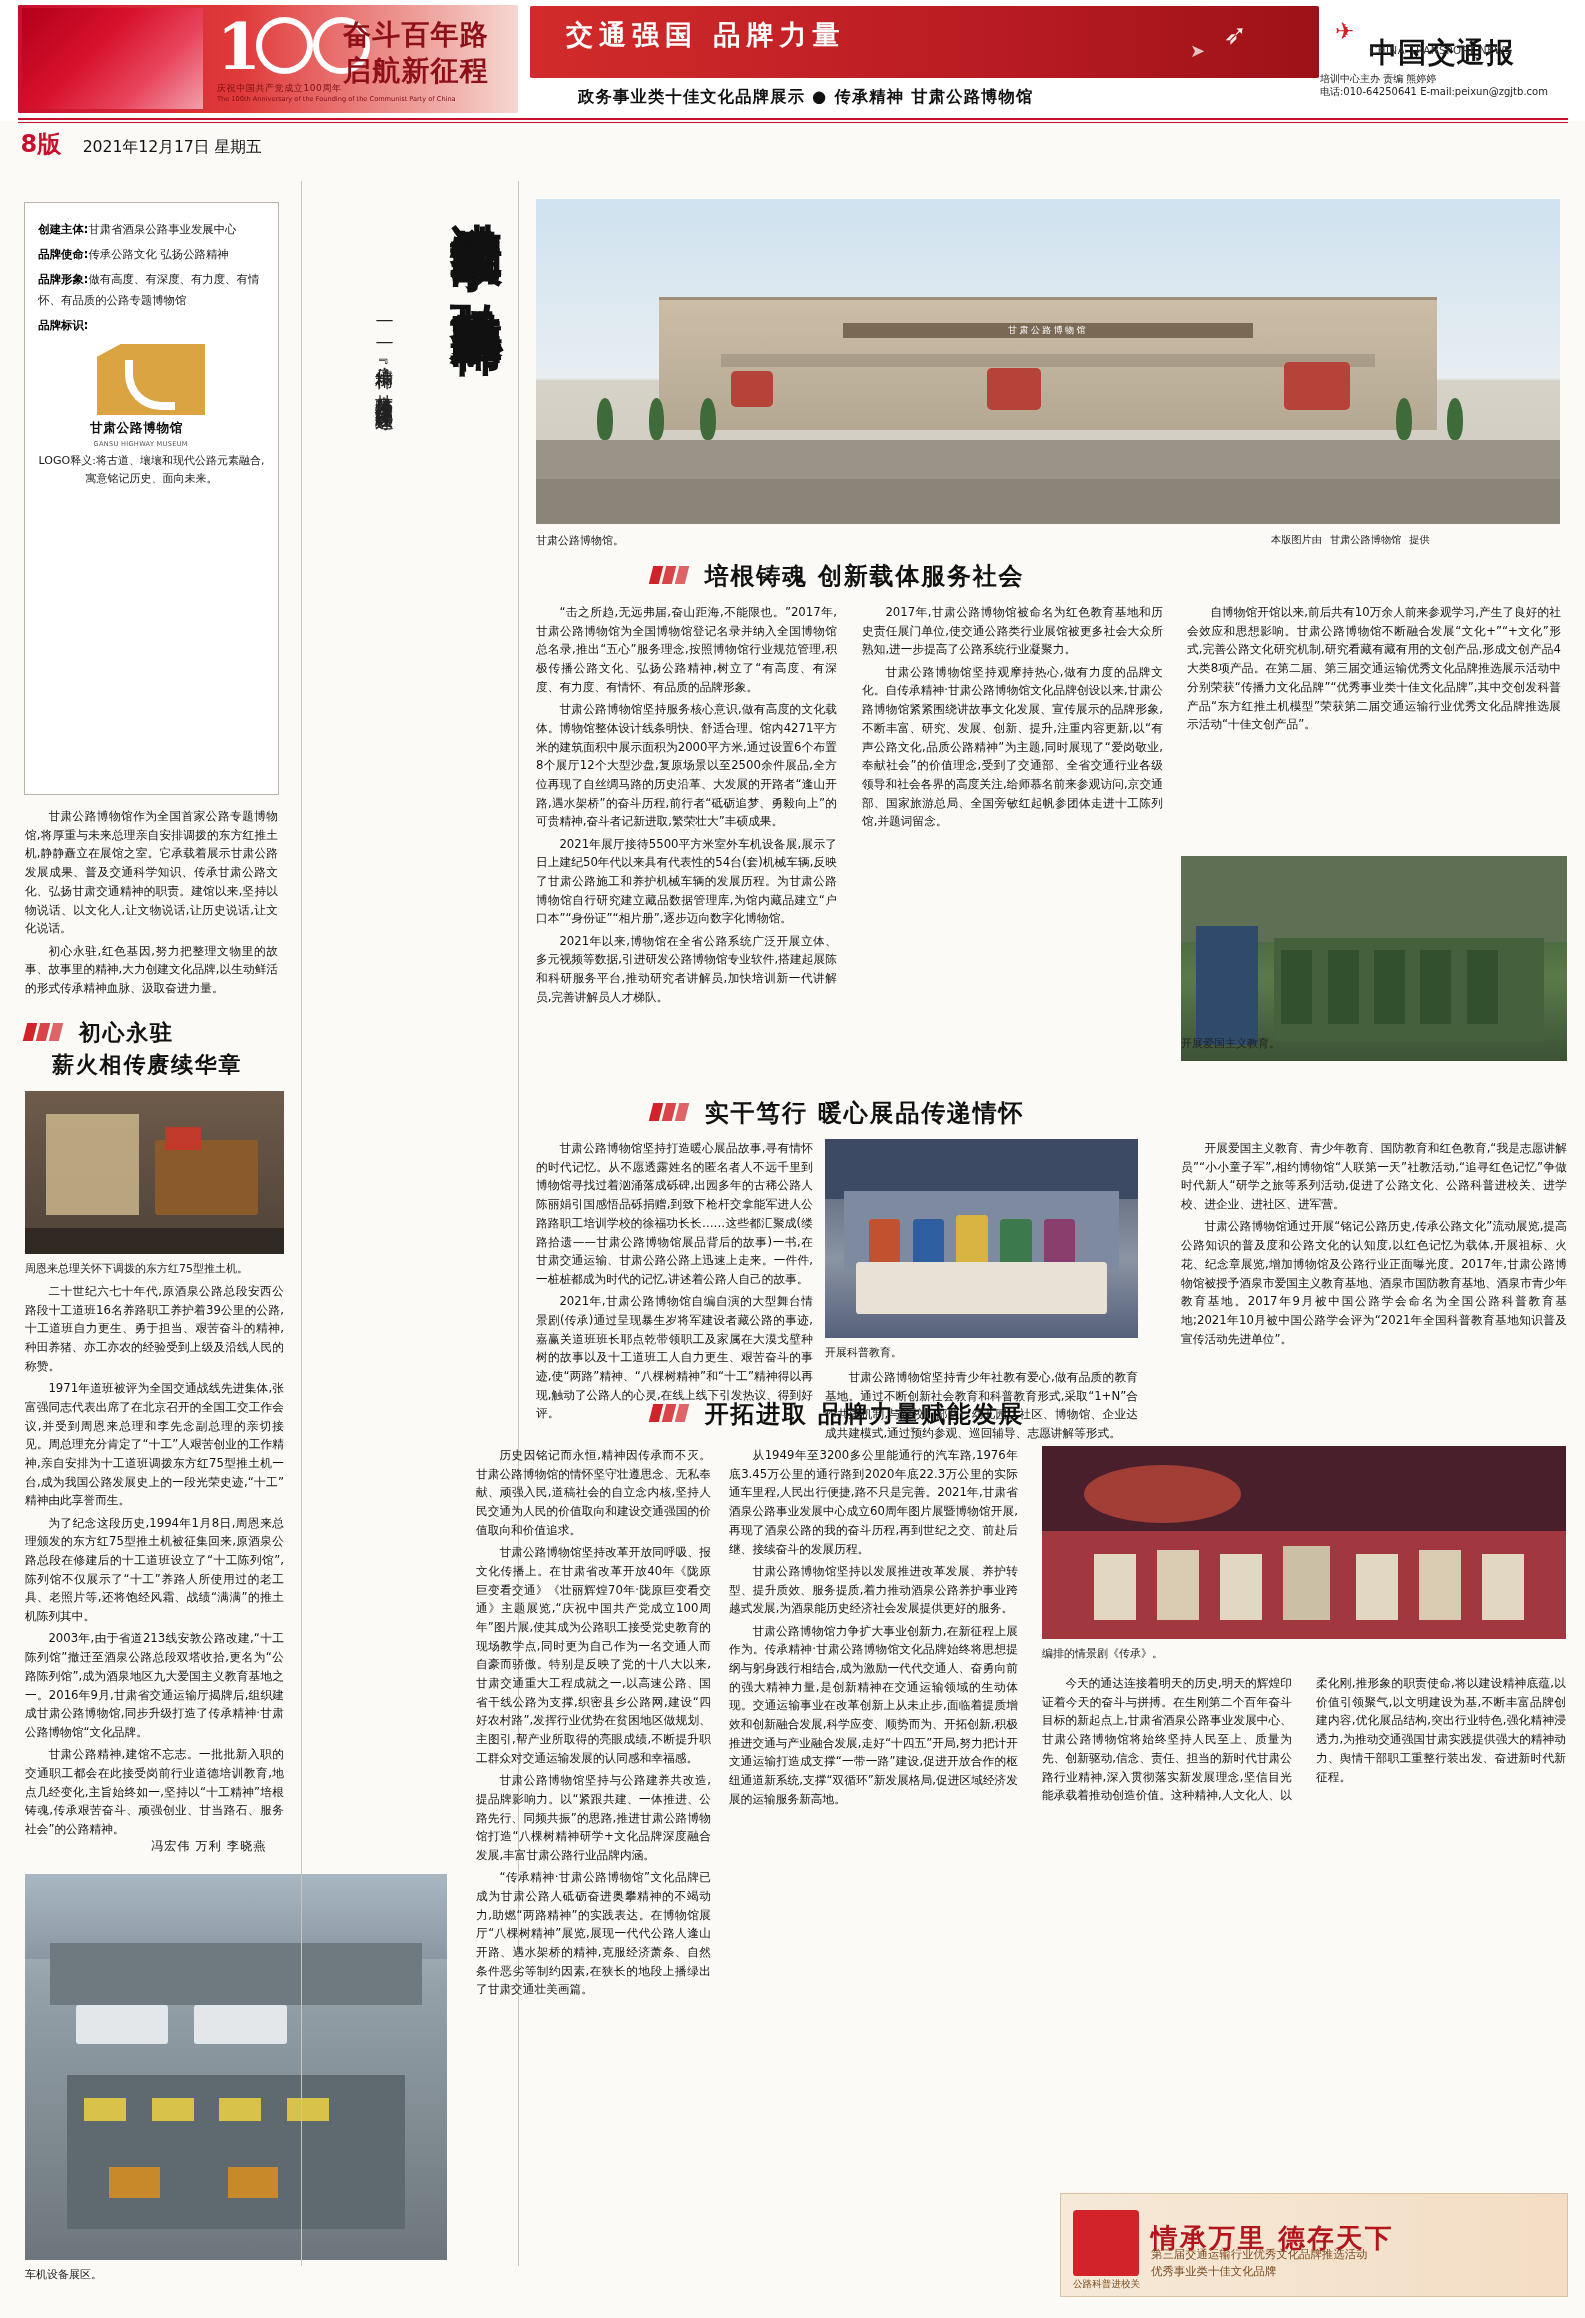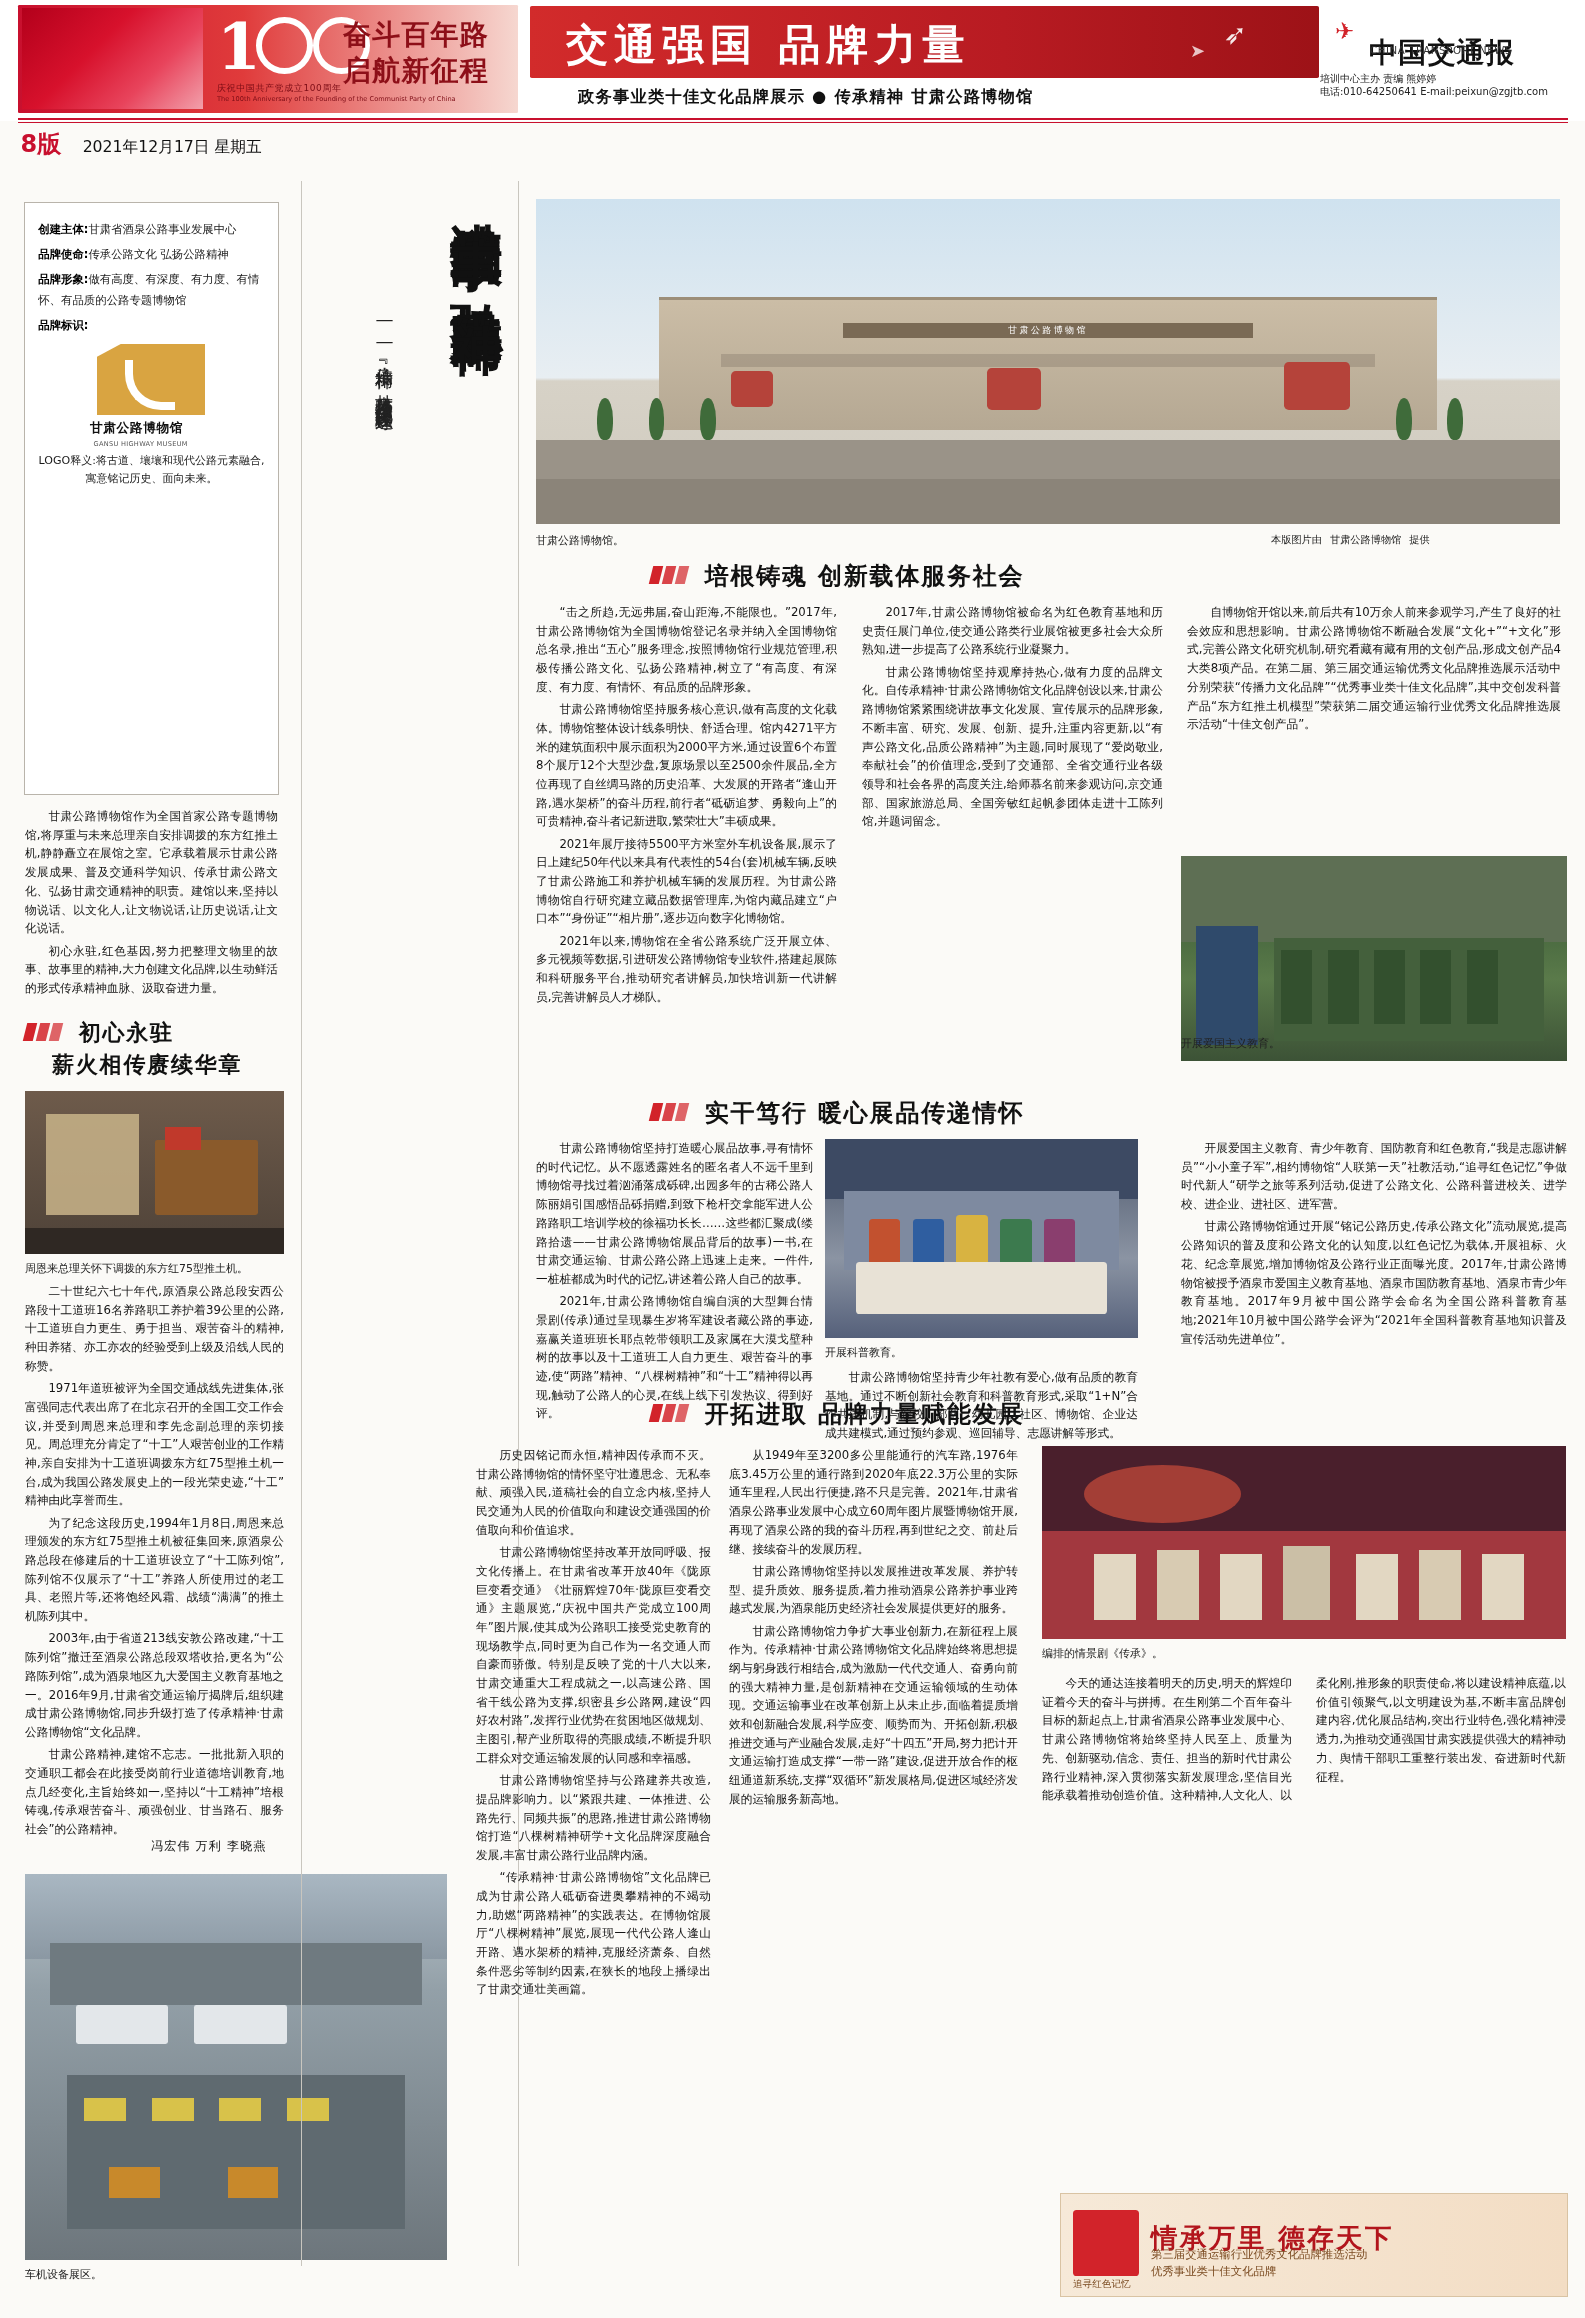--- a/index.html
+++ b/index.html
@@ -18,21 +18,21 @@
   .mh-left .flag{position:absolute;left:3.6px;top:3.6px;width:181px;height:101px;background:
      linear-gradient(135deg,#b3001b 0%,#d7112c 40%,#e8445c 70%,#f2a0ab 100%);}
   .mh-100{position:absolute;left:199px;top:11px;font-size:63px;font-weight:bold;color:#ffffff;letter-spacing:-4.8px;line-height:63px;font-family:"DejaVu Serif","Liberation Serif",serif;}
   .mh-100 .ring{display:inline-block;width:45px;height:45px;border:6px solid #ffffff;border-radius:50%;vertical-align:-4.8px;}
   .mh-slogan{position:absolute;left:325px;top:12px;font-size:28px;font-weight:bold;color:#8d0f18;line-height:36px;letter-spacing:1.2px;}
   .mh-sub1{position:absolute;left:199px;top:77px;font-size:9px;color:#7d0d16;letter-spacing:0.6px;}
   .mh-sub2{position:absolute;left:199px;top:90px;font-size:6.6px;color:#7d0d16;letter-spacing:0px;}
 
   .mh-banner{position:absolute;left:530px;top:6px;width:789px;height:72px;
      background:linear-gradient(90deg,#d22b2b 0%,#b81b22 60%,#9d1217 100%);border-radius:1.8px;}
-  .mh-banner-text{position:absolute;left:36px;top:11px;font-size:42px;font-weight:bold;color:#ffffff;letter-spacing:6px;}
+  .mh-banner-text{position:absolute;left:36px;top:11px;font-size:27px;font-weight:bold;color:#ffffff;letter-spacing:6px;}
   .mh-banner-bird{position:absolute;right:72px;top:12px;font-size:28px;color:#ffffff;opacity:.9;}
   .mh-banner-bird2{position:absolute;right:114px;top:34px;font-size:18px;color:#ffffff;opacity:.75;}
 
   .mh-logo{position:absolute;left:1335px;top:11px;width:235px;height:52px;}
   .mh-logo .plane{position:absolute;left:0;top:7.2px;font-size:23px;color:#d2232a;}
   .mh-logo .cn{position:absolute;left:34px;top:1.2px;font-size:28px;font-weight:bold;color:#111;letter-spacing:1.2px;margin-top:22px;}
   .mh-logo .en{position:absolute;left:35px;top:34px;font-size:10.2px;color:#333;letter-spacing:0.6px;}
   .mh-contact{position:absolute;left:1320px;top:72px;width:259px;font-size:10px;color:#222;line-height:13.3px;}
 
   .mh-rule{position:absolute;left:18px;top:118px;width:1550px;height:1.8px;background:#c8102e;}
@@ -353,17 +353,17 @@
     <p>今天的通达连接着明天的历史,明天的辉煌印证着今天的奋斗与拼搏。在生刚第二个百年奋斗目标的新起点上,甘肃省酒泉公路事业发展中心、甘肃公路博物馆将始终坚持人民至上、质量为先、创新驱动,信念、责任、担当的新时代甘肃公路行业精神,深入贯彻落实新发展理念,坚信目光能承载着推动创造价值。这种精神,人文化人、以柔化刚,推形象的职责使命,将以建设精神底蕴,以价值引领聚气,以文明建设为基,不断丰富品牌创建内容,优化展品结构,突出行业特色,强化精神浸透力,为推动交通强国甘肃实践提供强大的精神动力、舆情干部职工重整行装出发、奋进新时代新征程。</p>
   </div>
 
   <div class="footer-ad">
     <div class="fa-seal"></div>
     <div class="fa-t1">情承万里  德存天下</div>
     <div class="fa-t2">
       <div>第三届交通运输行业优秀文化品牌推选活动</div>
       <div>优秀事业类十佳文化品牌</div>
     </div>
-    <div class="fa-t3">追寻红色记忆</div>
+    <div class="fa-t3">公路科普进校关</div>
   </div>
 
 </div>
 
 
 </body></html>

